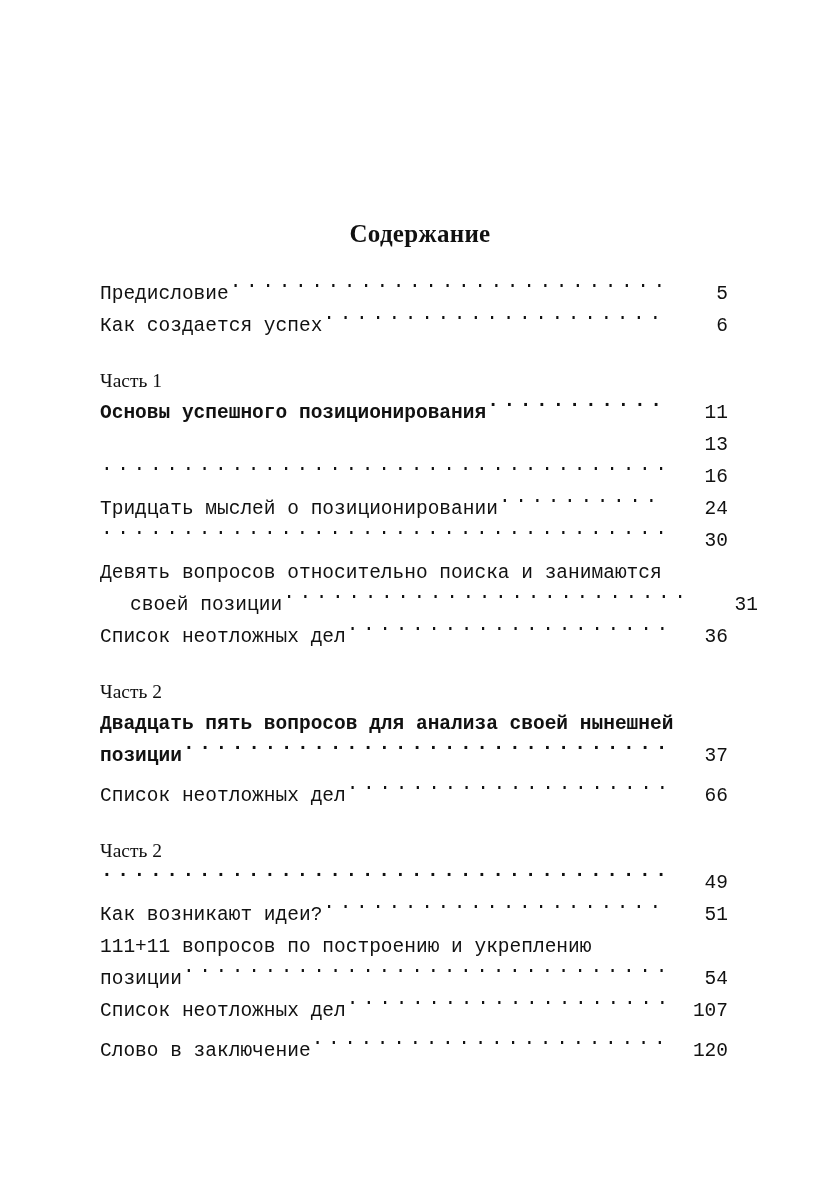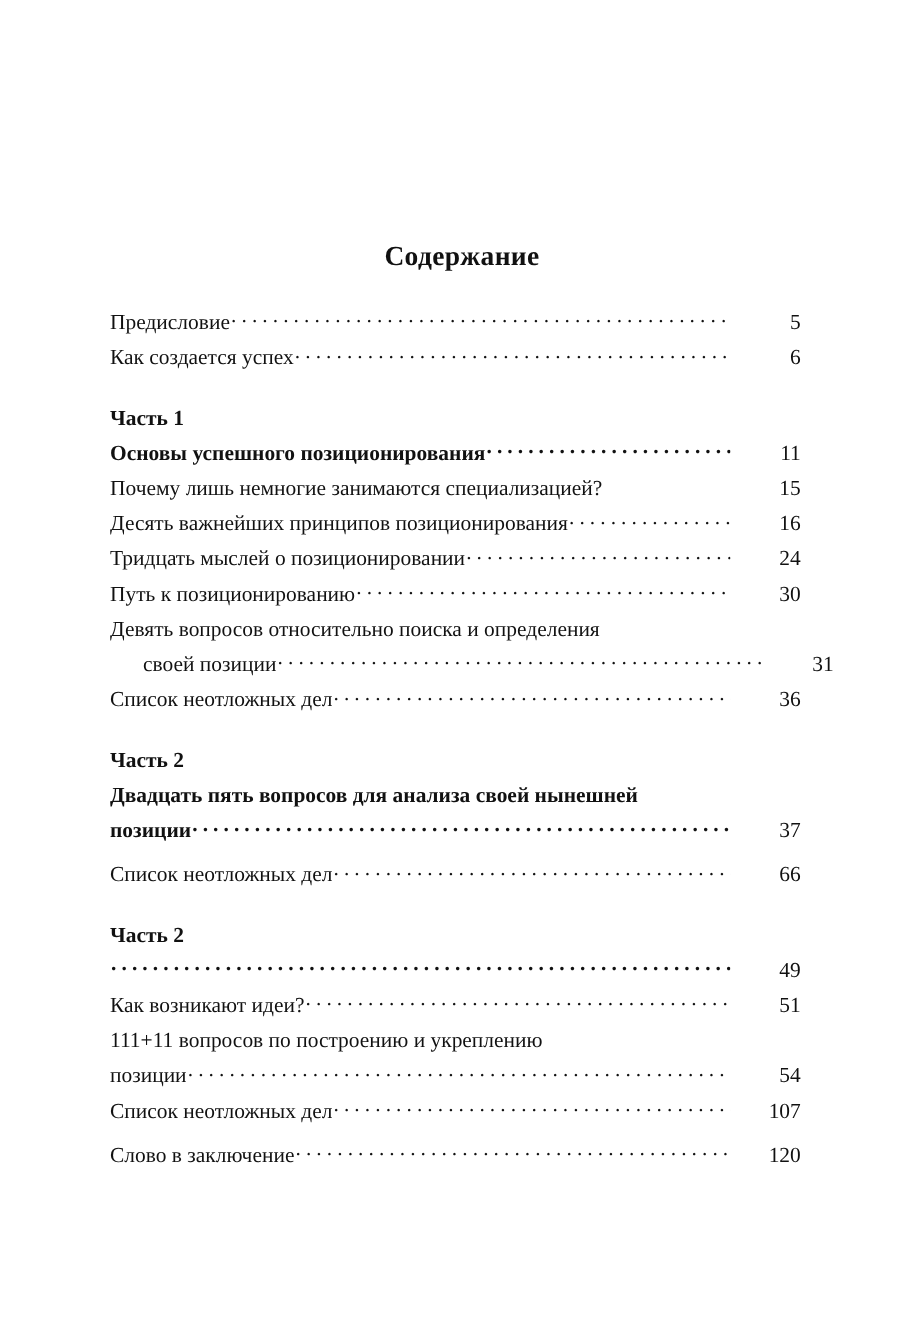--- a/index.html
+++ b/index.html
@@ -37,25 +37,26 @@
   .toc-body {
     position: absolute;
     top: 278px;
     left: 100px;
     width: 628px;
   }
 
   
   .row {
     display: flex;
-    align-items: center;
+    align-items: flex-start;
     width: 100%;
     font-size: 19.5px;
     line-height: 32px;
     white-space: nowrap;
+    font-family: Liberation Mono, monospace;
   }
   .row .label {
     flex: 0 0 auto;
   }
   .row .leader {
     flex: 1 1 auto;
     overflow: hidden;
     margin: 0 2px 0 1px;
     position: relative;
     height: 1em;
@@ -78,21 +79,21 @@
   
   .row.wrap .page-num { visibility: hidden; }
 
   
   .row.bold { font-weight: bold; }
   .row.bold .page-num { font-weight: normal; }
 
   .part-heading {
     font-size: 19.5px;
     line-height: 32px;
-    font-weight: bold;
+    font-weight: normal;
     margin-top: 23px;
   }
 
   .indent-2 { padding-left: 30px; }
   .gap-small { margin-top: 8px; }
 </style>
 </head>
 <body>
 
 <div class="page">
@@ -116,47 +117,44 @@
       </div>
       <div class="part-heading">Часть 1</div>
       <div class="row bold">
         <span class="label">Основы успешного позиционирования</span>
         <span class="leader">
           <i>........................................................................................................................</i>
         </span>
         <span class="page-num">11</span>
       </div>
       <div class="row no-leader">
-        <span class="label">Почему лишь немногие занимаются специализацией?</span>
-        <span class="leader"></span>
-        <span class="page-num">15</span>
-      </div>
-      <div class="row">
-        <span class="label">Десять важнейших принципов позиционирования</span>
+        <span class="leader"></span>
+        <span class="page-num">13</span>
+      </div>
+      <div class="row">
         <span class="leader">
           <i>........................................................................................................................</i>
         </span>
         <span class="page-num">16</span>
       </div>
       <div class="row">
         <span class="label">Тридцать мыслей о позиционировании</span>
         <span class="leader">
           <i>........................................................................................................................</i>
         </span>
         <span class="page-num">24</span>
       </div>
       <div class="row">
-        <span class="label">Путь к позиционированию</span>
         <span class="leader">
           <i>........................................................................................................................</i>
         </span>
         <span class="page-num">30</span>
       </div>
       <div class="row no-leader wrap">
-        <span class="label">Девять вопросов относительно поиска и определения</span>
+        <span class="label">Девять вопросов относительно поиска и занимаются</span>
         <span class="leader"></span>
         <span class="page-num"></span>
       </div>
       <div class="row indent-2">
         <span class="label">своей позиции</span>
         <span class="leader">
           <i>........................................................................................................................</i>
         </span>
         <span class="page-num">31</span>
       </div>

